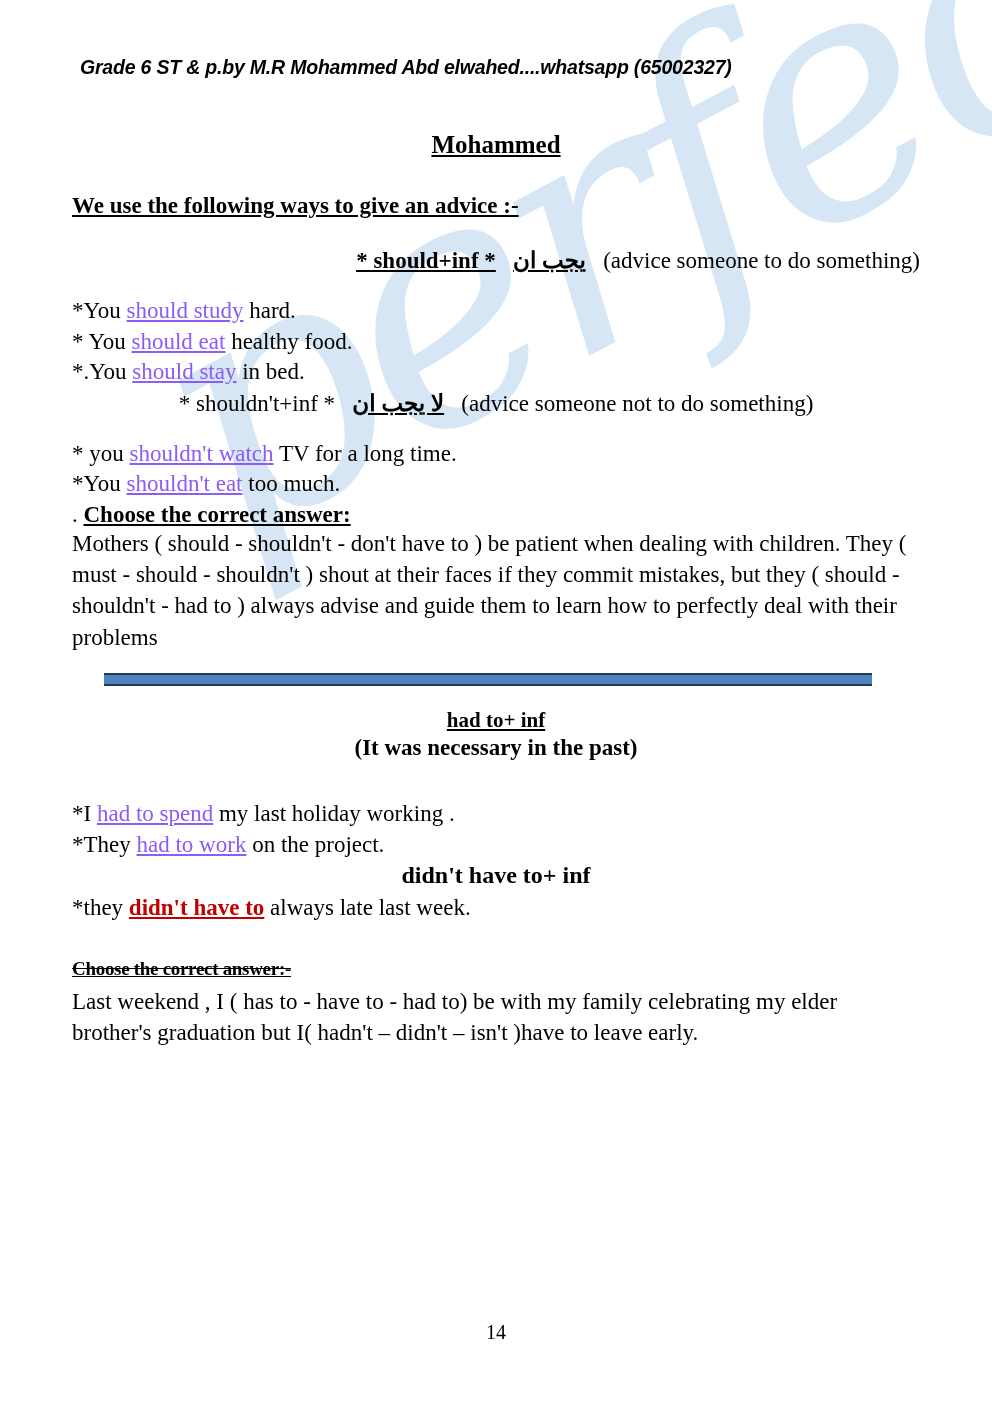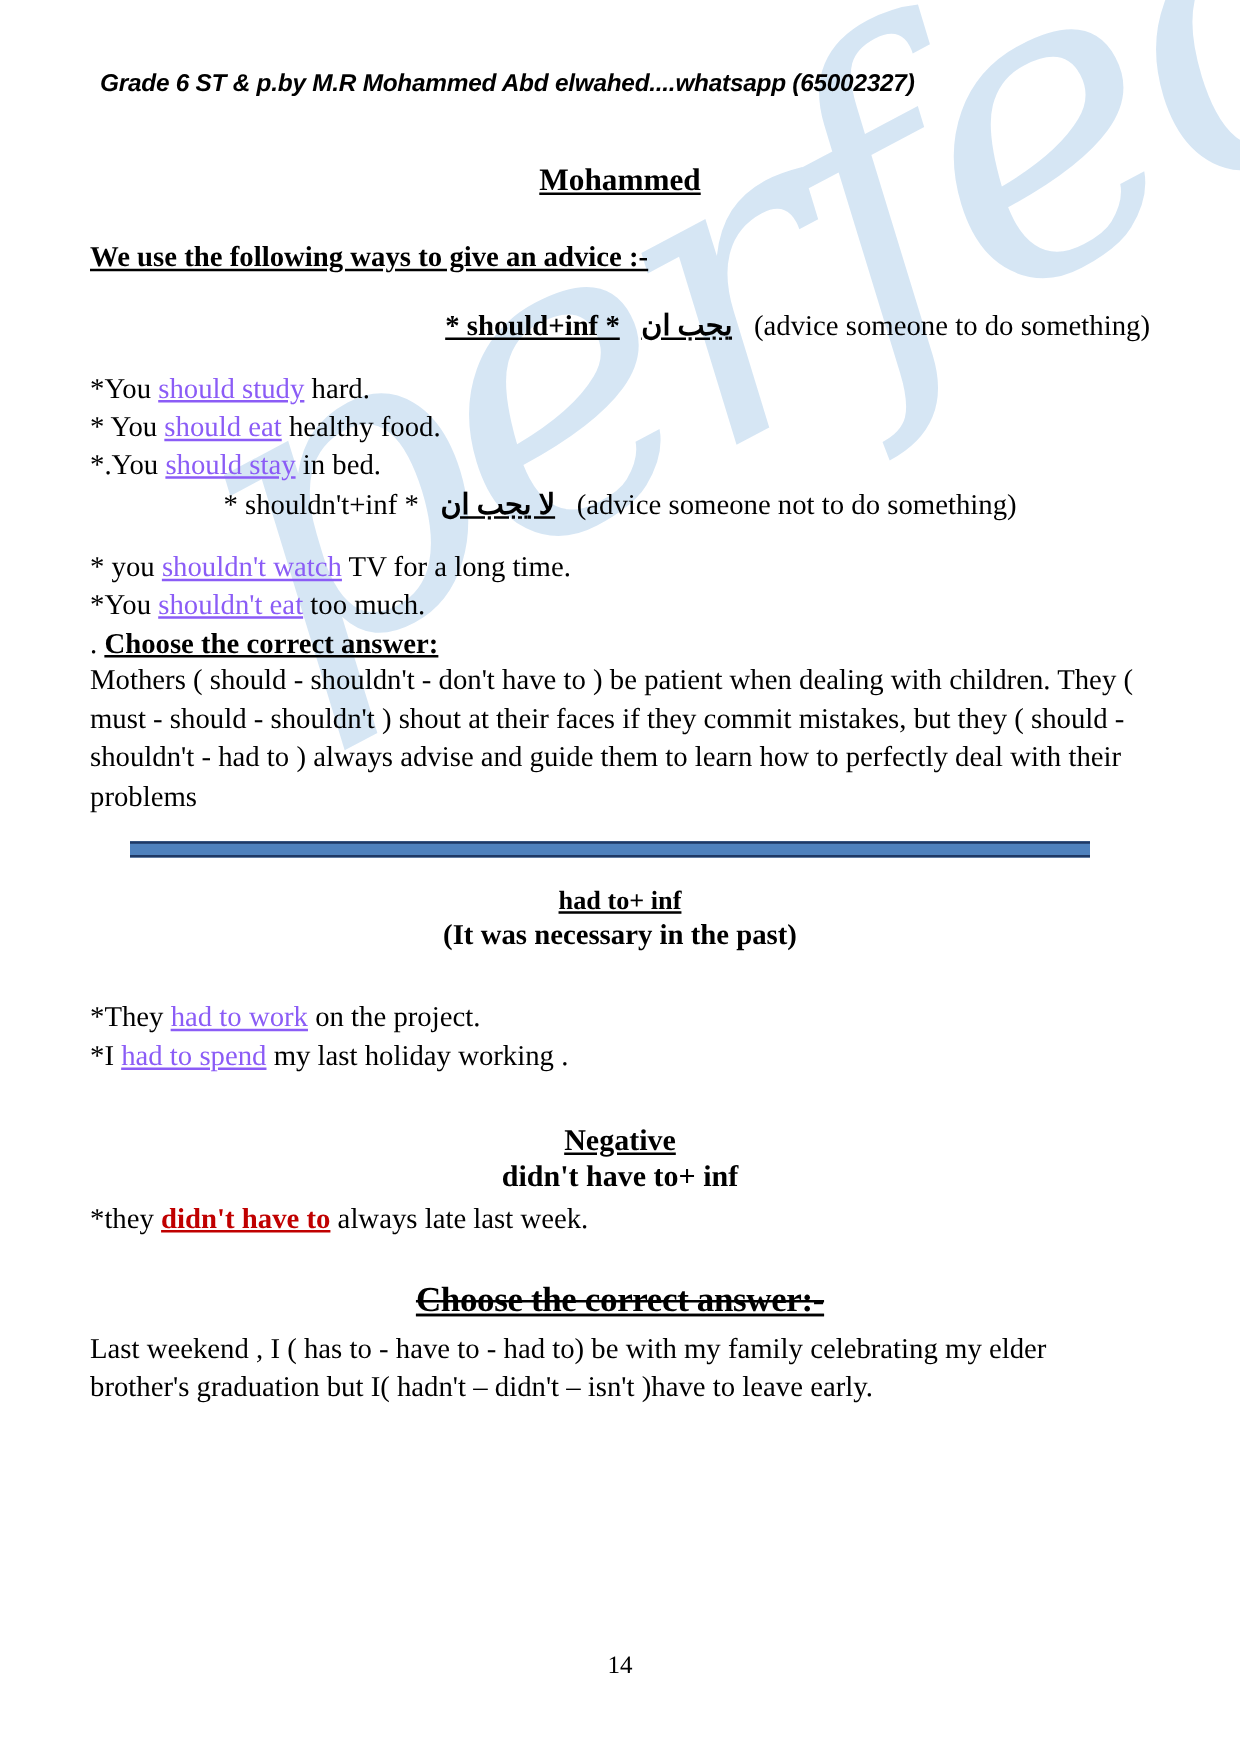--- a/index.html
+++ b/index.html
@@ -147,26 +147,25 @@
     font-weight: bold;
     font-size: 24px;
     margin-top: 2px;
   }
   .hl-bold {
     color: #c00000;
     font-weight: bold;
     text-decoration: underline;
   }
   .choose2 {
-    font-size: 28px;
+    font-size: 19px;
     font-weight: bold;
     margin-top: 34px;
     text-decoration: underline;
     letter-spacing: -0.3px;
-    text-align: center;
   }
   .choose2 .strike {
     text-decoration: underline line-through;
   }
   .page-num {
     position: absolute;
     left: 0;
     right: 0;
     bottom: 59px;
     text-align: center;
@@ -234,28 +233,27 @@
 
     <div class="para">Mothers ( should - shouldn't - don't have to ) be patient when dealing with children. They ( must - should - shouldn't ) shout at their faces if they commit mistakes, but they ( should - shouldn't - had to ) always advise and guide them to learn how to perfectly deal with their problems</div>
 
     <div class="hr-bar"></div>
 
     <div class="center-title">had to+ inf</div>
     <div class="center-sub">(It was necessary in the past)</div>
 
     <div class="ex-block" style="margin-top:38px">
       <div>
+        <span>*I </span><span class="hl">had to spend</span><span> my last holiday working .</span>
+      </div>
+      <div>
         <span>*They </span><span class="hl">had to work</span><span> on the project.</span>
       </div>
-      <div>
-        <span>*I </span><span class="hl">had to spend</span><span> my last holiday working .</span>
-      </div>
-    </div>
-
-    <div class="neg-title">Negative</div>
+    </div>
+
     <div class="neg-sub">didn't have to+ inf</div>
 
     <div class="ex-block" style="margin-top:4px">
       <div>
         <span>*they </span><span class="hl-bold">didn't have to</span><span class="hl"></span><span> always late last week.</span>
       </div>
     </div>
 
     <div class="choose2">
       <span class="strike">Choose the correct answer:-</span>

